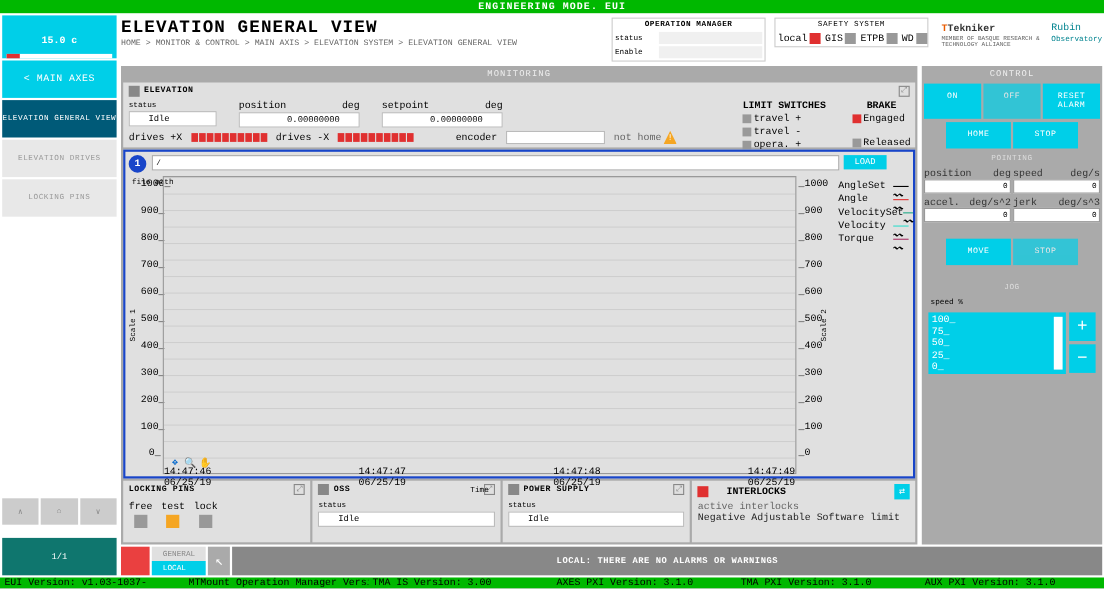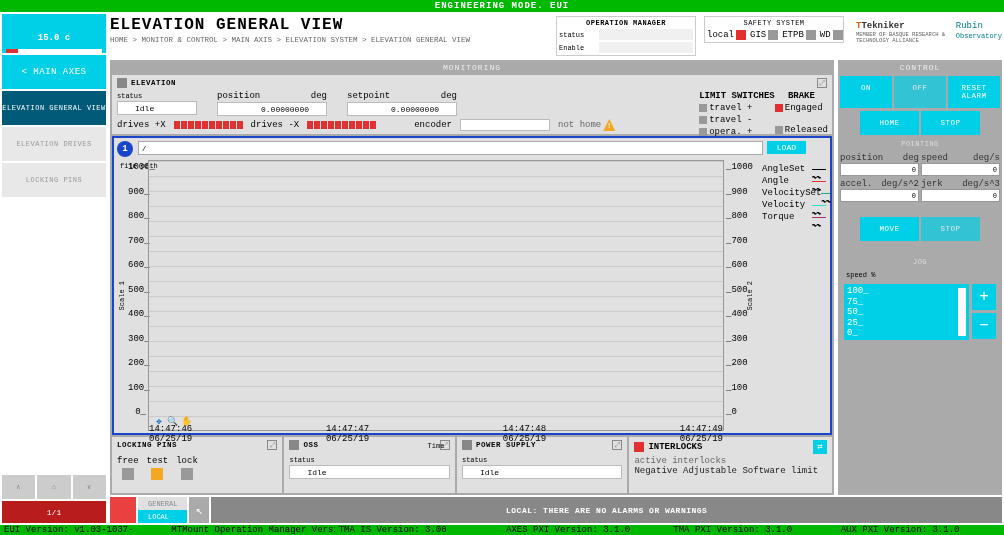--- a/index.html
+++ b/index.html
@@ -10,21 +10,21 @@
 .main{display:flex;height:calc(100% - 22px)}
 .left{width:108px;display:flex;flex-direction:column;gap:2px;padding:2px}
 .temp{background:#00cfe8;color:#fff;text-align:center;padding:6px 0;font-size:24px;font-weight:bold;position:relative}
 .temp .bar{position:absolute;bottom:0;left:4px;right:4px;height:4px;background:#fff}
 .temp .bar .r{height:100%;width:12px;background:#e03030}
 .navbtn{background:#e8e8e8;color:#999;height:34px;display:flex;align-items:center;justify-content:center;text-align:center;font-size:7px;letter-spacing:0.5px;cursor:pointer}
 .navbtn.active{background:#005a78;color:#fff}
 .navbtn.arrow{color:#fff;background:#00cfe8;font-size:9px}
 .navrow{display:flex;gap:2px;margin-top:auto}
 .navrow .navbtn{flex:1;height:24px;background:#ccc;color:#888}
-.pager{background:#b91c1c;color:#fff;height:22px;display:flex;align-items:center;justify-content:center;font-size:8px;margin-top:0}
+.pager{background:#0f766e;color:#fff;height:34px;display:flex;align-items:center;justify-content:center;font-size:8px;margin-top:10px}
 
 .center{flex:1;display:flex;flex-direction:column;padding:2px;gap:2px}
 .header{display:flex;gap:8px;align-items:flex-start;padding:2px 0}
 .title-area{flex:1}
 .page-title{font-size:16px;font-weight:bold;letter-spacing:1px}
 .breadcrumb{font-size:7.5px;color:#666;margin-top:2px}
 .op-mgr{width:140px;border:1px solid #ccc;padding:2px}
 .op-mgr-title{font-size:7px;text-align:center;font-weight:bold;letter-spacing:0.5px}
 .op-row{display:flex;gap:2px;margin-top:2px;align-items:center}
 .op-row .lbl{width:38px;font-size:7px}
@@ -54,21 +54,21 @@
 .field .lbl{font-size:7px}
 .field .val{background:#fff;border:1px solid #bbb;padding:1px 17px;font-size:8px;height:14px;line-height:12px}
 .field.wide .val{width:110px}
 .field .val.right{text-align:right}
 .elev-row2{display:flex;gap:8px;margin-top:3px;align-items:center;font-size:7px}
 .drive-bars{display:flex;gap:1px}
 .drive-bars span{width:6px;height:8px;background:#e03030;display:inline-block}
 .encoder-val{background:#fff;border:1px solid #bbb;width:90px;height:12px}
 .not-home{color:#666;font-size:7px;display:flex;align-items:center;gap:2px}
 .warn{width:12px;height:12px;background:#f5a623;clip-path:polygon(50% 0,100% 100%,0 100%);color:#fff;text-align:center;line-height:14px;font-size:8px}
-.limit-brake{position:absolute;right:4px;top:16px;display:flex;gap:0;font-size:6.5px}
+.limit-brake{position:absolute;right:4px;top:16px;display:flex;gap:24px;font-size:6.5px}
 .lb-col{display:flex;flex-direction:column;gap:2px}
 .lb-col .h{text-align:center;font-weight:bold}
 .lb-col .r{display:flex;gap:2px;align-items:center}
 .lb-col .r .led{width:8px;height:8px}
 .led.green{background:#4caf50}
 .led.grey{background:#999}
 
 .chart-box{background:#e0e0e0;flex:1;border:2px solid #1845c9;position:relative;min-height:0;display:flex;flex-direction:column}
 .chart-tabs{display:flex;height:20px}
 .chart-tab{flex:1;display:flex;align-items:center;justify-content:center;font-size:8px;letter-spacing:0.5px;cursor:pointer}
@@ -94,21 +94,21 @@
 .line.red{border-top:1px solid #e03030}
 .line.green{border-top:1px solid #2a8}
 .line.cyan{border-top:1px solid #3dc}
 .line.purple{border-top:1px solid #a36}
 .chart-tools{position:absolute;bottom:2px;left:4px;display:flex;gap:2px}
 .chart-tools span{width:12px;height:12px;font-size:9px;text-align:center;color:#0066cc;cursor:pointer}
 
 .bottom-boxes{display:flex;gap:2px;height:56px}
 .sm-box{background:#e0e0e0;padding:3px 5px;flex:1;display:flex;flex-direction:column}
 .sm-box.interlock{flex:1.2}
-.interlock-title{display:flex;align-items:center;gap:4px}
+.interlock-title{display:flex;align-items:center;gap:16px}
 .interlock-title .sq.red{background:#e03030}
 .interlock-title .refresh{margin-left:auto;width:14px;height:14px;background:#00cfe8;color:#fff;text-align:center;line-height:14px;cursor:pointer}
 .interlock-body{font-size:7px;margin-top:2px}
 .interlock-body .lbl{color:#666}
 .interlock-body .val{color:#222}
 .lock-row{display:flex;gap:8px;margin-top:6px;font-size:7px}
 .lock-col{display:flex;flex-direction:column;align-items:center;gap:2px}
 .lock-col .led{width:12px;height:12px}
 .led.orange{background:#f5a623}
 

